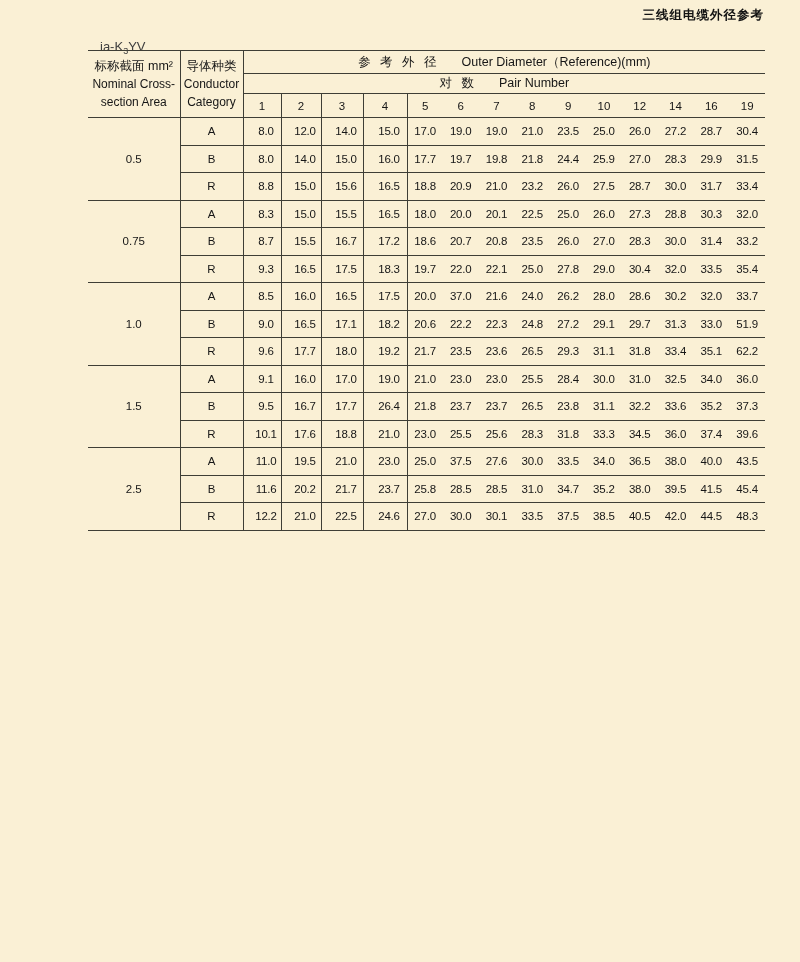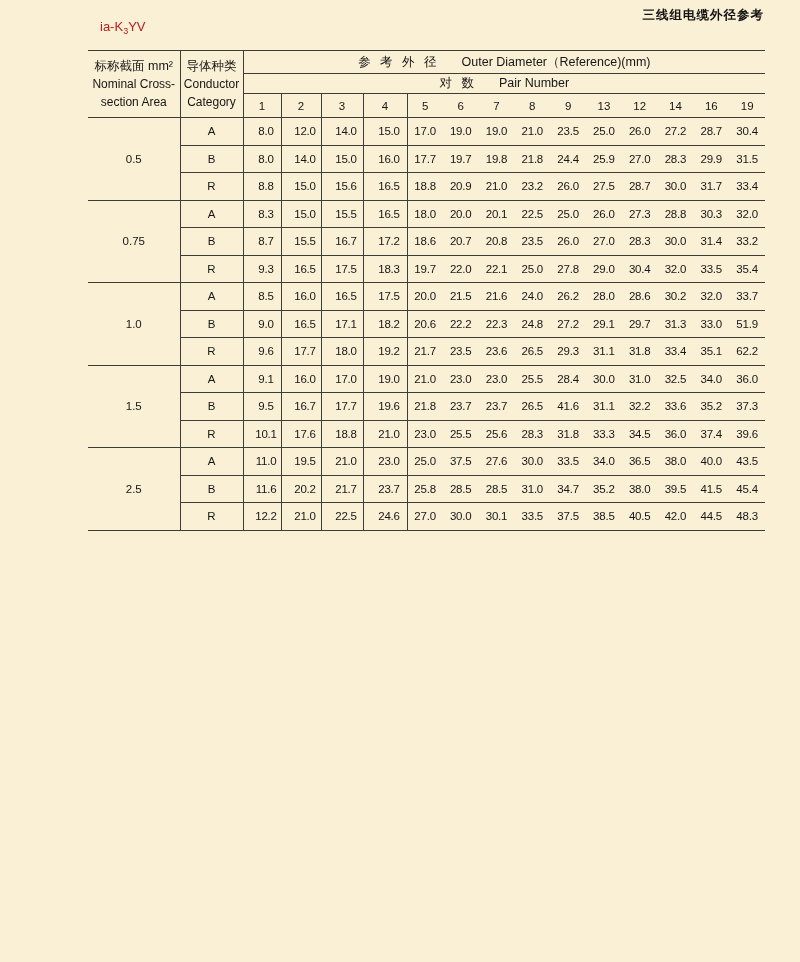--- a/index.html
+++ b/index.html
@@ -31,24 +31,24 @@
   }
   .title-en {
     font-weight: bold;
     font-size: 12.5px;
     margin-top: 3px;
     color: #121212;
   }
 
   .model-label {
     position: absolute;
-    top: 19px;
+    top: 39px;
     left: 100px;
     font-size: 13px;
-    color: #b91c1c;
+    color: #404040;
   }
   .model-label sub {
     font-size: 9px;
     vertical-align: -3px;
   }
 
   
   table.cable-table {
     position: absolute;
     top: 50px;
@@ -172,21 +172,21 @@
     <tr class="hrow3" id="pair-numbers-row">
         <th class="pn vline">1</th>
         <th class="pn vline">2</th>
         <th class="pn vline">3</th>
         <th class="pn vline">4</th>
         <th class="pn">5</th>
         <th class="pn">6</th>
         <th class="pn">7</th>
         <th class="pn">8</th>
         <th class="pn">9</th>
-        <th class="pn">13</th>
+        <th class="pn">10</th>
         <th class="pn">12</th>
         <th class="pn">14</th>
         <th class="pn">16</th>
         <th class="pn">19</th>
       </tr>
   </thead>
   <tbody id="table-body">
       <tr>
         <td rowspan="3" class="area">0.5</td>
         <td class="cat">A</td>
@@ -292,21 +292,21 @@
         <td class="val glast">35.4</td>
       </tr>
       <tr>
         <td rowspan="3" class="area">1.0</td>
         <td class="cat">A</td>
         <td class="val vline">8.5</td>
         <td class="val vline">16.0</td>
         <td class="val vline">16.5</td>
         <td class="val vline">17.5</td>
         <td class="val">20.0</td>
-        <td class="val">21.5</td>
+        <td class="val">37.0</td>
         <td class="val">21.6</td>
         <td class="val">24.0</td>
         <td class="val">26.2</td>
         <td class="val">28.0</td>
         <td class="val">28.6</td>
         <td class="val">30.2</td>
         <td class="val">32.0</td>
         <td class="val">33.7</td>
       </tr>
       <tr>
@@ -359,26 +359,26 @@
         <td class="val">31.0</td>
         <td class="val">32.5</td>
         <td class="val">34.0</td>
         <td class="val">36.0</td>
       </tr>
       <tr>
         <td class="cat">B</td>
         <td class="val vline">9.5</td>
         <td class="val vline">16.7</td>
         <td class="val vline">17.7</td>
-        <td class="val vline">19.6</td>
+        <td class="val vline">26.4</td>
         <td class="val">21.8</td>
         <td class="val">23.7</td>
         <td class="val">23.7</td>
         <td class="val">26.5</td>
-        <td class="val">41.6</td>
+        <td class="val">23.8</td>
         <td class="val">31.1</td>
         <td class="val">32.2</td>
         <td class="val">33.6</td>
         <td class="val">35.2</td>
         <td class="val">37.3</td>
       </tr>
       <tr>
         <td class="cat glast">R</td>
         <td class="val vline glast">10.1</td>
         <td class="val vline glast">17.6</td>

